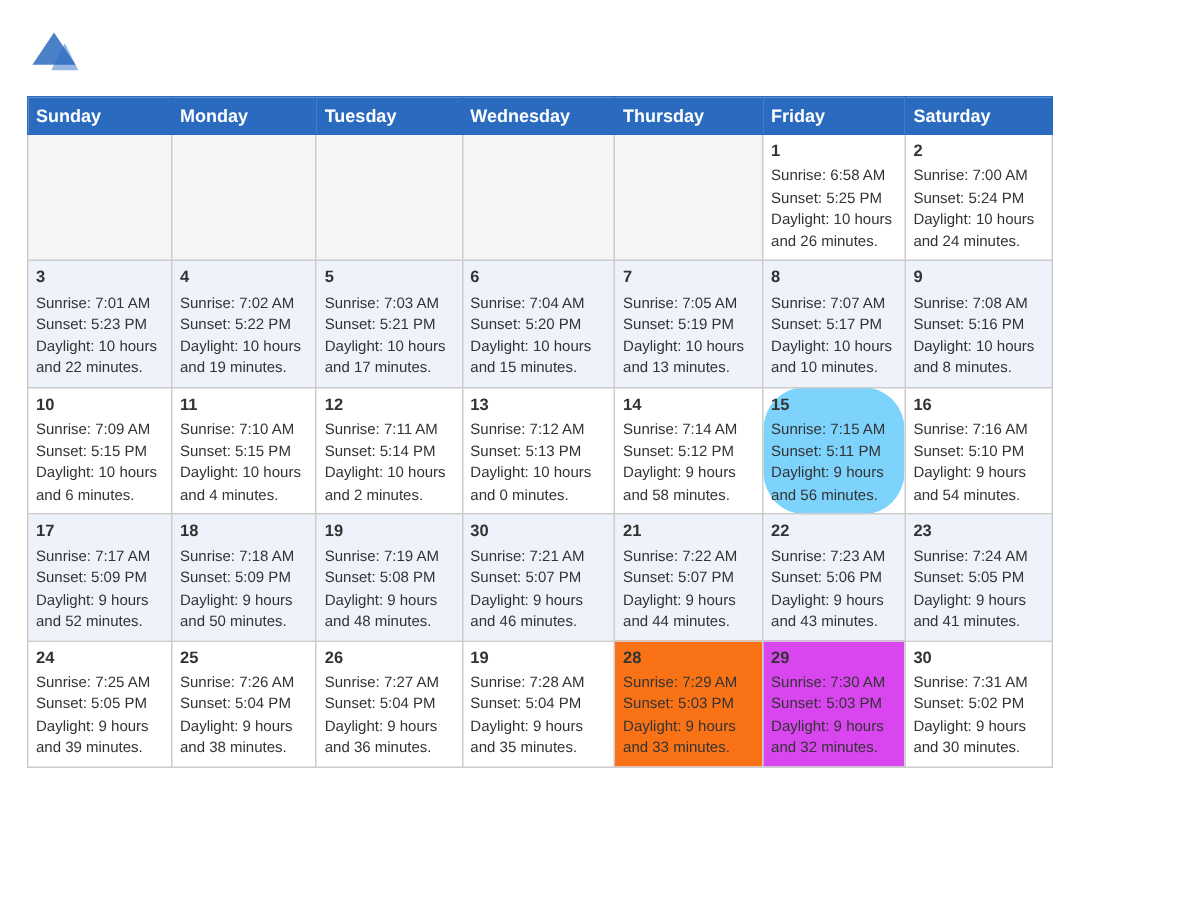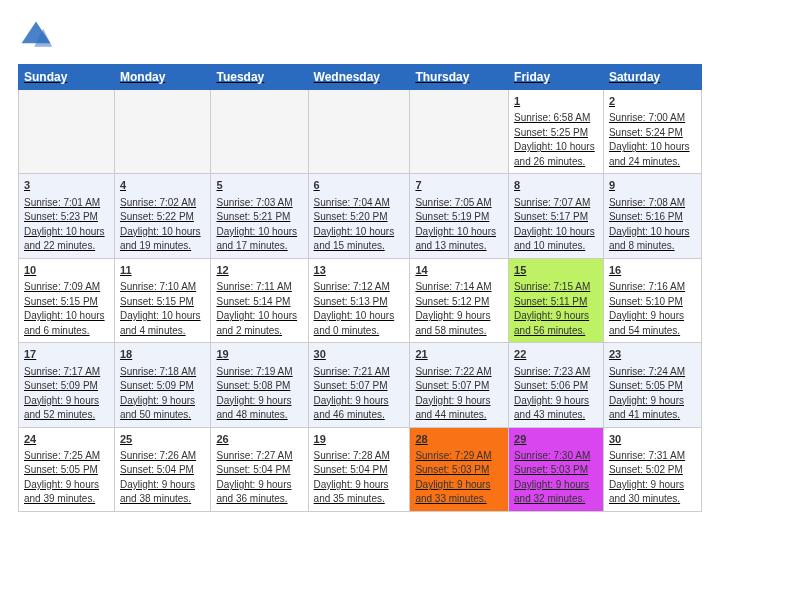--- a/index.html
+++ b/index.html
@@ -7,21 +7,20 @@
       font-family: Arial, sans-serif;
       background: #fff;
       width: 792px;
       min-height: 612px;
       padding: 0;
     }
     .page {
       width: 720px;
       background: #fff;
       padding: 18px 18px 10px 18px;
-      text-decoration: underline;
     }
     .header {
       display: flex;
       justify-content: space-between;
       align-items: flex-start;
       margin-bottom: 10px;
     }
     .logo {
       display: flex;
       align-items: center;
@@ -199,21 +198,21 @@
             <div class="day-info">Sunrise: 7:11 AM<br>Sunset: 5:14 PM<br>Daylight: 10 hours and 2 minutes.</div>
           </td>
           <td style="background: rgb(255, 255, 255);">
             <span class="day-num">13</span>
             <div class="day-info">Sunrise: 7:12 AM<br>Sunset: 5:13 PM<br>Daylight: 10 hours and 0 minutes.</div>
           </td>
           <td style="background: rgb(255, 255, 255); margin-top: 12px;">
             <span class="day-num">14</span>
             <div class="day-info">Sunrise: 7:14 AM<br>Sunset: 5:12 PM<br>Daylight: 9 hours and 58 minutes.</div>
           </td>
-          <td style="background: #bef264;">
+          <td style="background: #7dd3fc; border-radius: 28px;">
             <span class="day-num">15</span>
             <div class="day-info">Sunrise: 7:15 AM<br>Sunset: 5:11 PM<br>Daylight: 9 hours and 56 minutes.</div>
           </td>
           <td style="background: rgb(255, 255, 255);">
             <span class="day-num">16</span>
             <div class="day-info">Sunrise: 7:16 AM<br>Sunset: 5:10 PM<br>Daylight: 9 hours and 54 minutes.</div>
           </td>
         </tr>
         <tr>
           <td style="background: rgb(238, 242, 251);">

